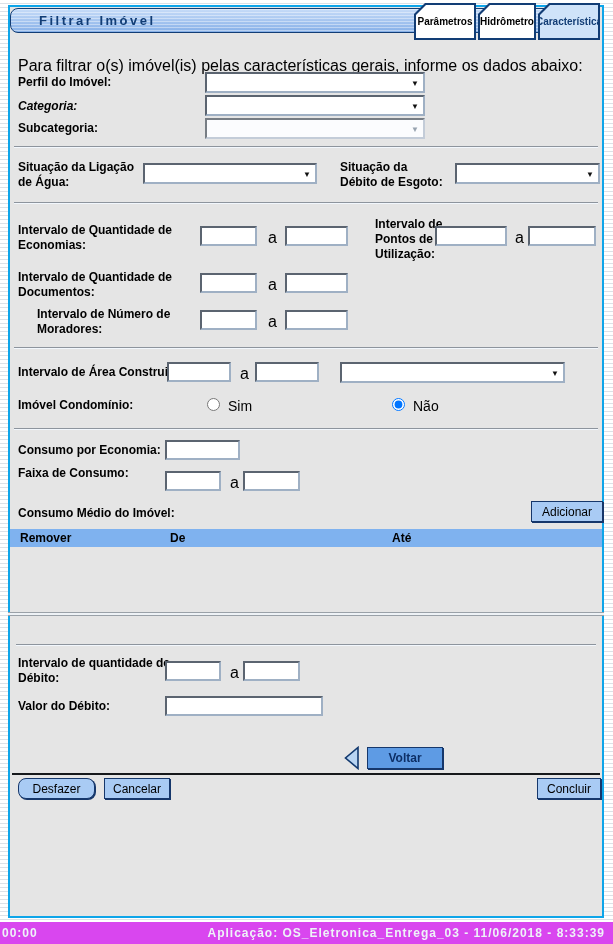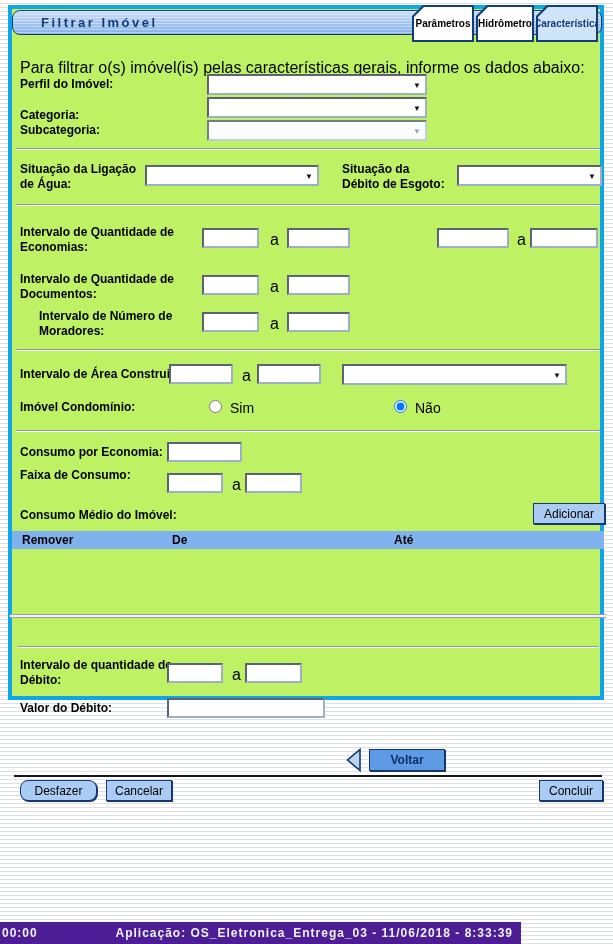--- a/index.html
+++ b/index.html
@@ -4,22 +4,22 @@
 <style>
   * { box-sizing: border-box; }
   html,body { margin:0; padding:0; }
   body {
     width:613px; height:944px; position:relative; overflow:hidden;
     font-family:"Liberation Sans", sans-serif;
     background: repeating-linear-gradient(180deg, #ffffff 0px, #ffffff 3px, #dce1e7 3px, #dce1e7 4px);
   }
   .abs { position:absolute; }
   .panel {
-    position:absolute; left:8px; top:5px; width:596px; height:695px;
-    background:#bef264; border:4px solid #0ea5e9;
+    position:absolute; left:8px; top:5px; width:596px; height:913px;
+    background:#e5e5e5; border:2px solid #0ea5e9;
   }
   .titlebar {
     left:0; top:1px; width:590px; height:25px;
     border:1px solid #123d75; border-radius:8px;
     background:
       repeating-linear-gradient(180deg, rgba(255,255,255,.40) 0px, rgba(255,255,255,.40) 1px, rgba(255,255,255,0) 1px, rgba(255,255,255,0) 3px),
       linear-gradient(180deg,#c7dcf8,#86b0e8);
   }
   .titlebar-text {
     display:block; margin-left:28px; line-height:23px;
@@ -50,21 +50,21 @@
     position:absolute; background:#a9cbf4; border:1px solid #16376b; box-shadow:1px 1px 0 #16376b;
     font-family:inherit; font-size:12px; color:#000; height:21px; line-height:18px;
     text-align:center; padding:0; cursor:pointer;
   }
   .btn-voltar { background:#5e9be4; color:#0d2f66; font-weight:bold; height:22px; line-height:20px; }
   .thead { position:absolute; left:0; width:592px; height:18px; background:#7fb2ef;padding-left:35px; }
   .thead span { position:absolute; top:2px; font-size:12px; font-weight:bold; color:#000; }
   .radio { position:absolute; width:13px; height:13px; margin:0; }
   .radio-text { position:absolute; font-size:14px; color:#000; }
   .statusbar {
-    position:absolute; left:0; bottom:0; width:521px; height:22px; background:#4c1d95;
+    position:absolute; left:0; bottom:0; width:613px; height:22px; background:#d946ef;
   }
   .statusbar span { position:absolute; top:4px; font-size:12px; font-weight:bold; color:#eef3f8; letter-spacing:1px; white-space:nowrap; }
 </style>
 </head>
 <body>
 
 <div class="panel">
 
   <div class="abs titlebar">
     <span class="titlebar-text">Filtrar Imóvel</span>
@@ -82,21 +82,21 @@
     </div>
   </div>
 
   <div class="abs txt" style="left:8px; top:50px;">Para filtrar o(s) imóvel(is) pelas características gerais, informe os dados abaixo:</div>
 
   <div class="abs lbl" style="left:8px; top:68px;">Perfil do Imóvel:</div>
   <div class="select" style="left:195px; top:65px; width:220px;">
     <span class="arr">▼</span>
   </div>
 
-  <div class="abs lbl" style="left:8px; top:99px;">Categoria:</div>
+  <div class="abs lbl" style="left:8px; top:92px;font-style:italic;">Categoria:</div>
   <div class="select" style="left:195px; top:88px; width:220px;">
     <span class="arr">▼</span>
   </div>
 
   <div class="abs lbl" style="left:8px; top:114px;">Subcategoria:</div>
   <div class="select disabled" style="left:195px; top:111px; width:220px;">
     <span class="arr">▼</span>
   </div>
 
   <div class="hr" style="top:139px;"></div>
@@ -110,20 +110,21 @@
     <span class="arr">▼</span>
   </div>
 
   <div class="hr" style="top:195px;"></div>
 
   <div class="abs lbl" style="left:8px; top:216px; width:185px;">Intervalo de Quantidade de Economias:</div>
   <input class="inp" style="left: 190px; top: 219px; width: 57px;">
   <span class="abs txt" style="left:258px; top:222px;">a</span>
   <input class="inp" style="left: 275px; top: 219px; width: 63px;">
 
+  <div class="abs lbl" style="left:365px; top:210px; width:92px;">Intervalo de Pontos de Utilização:</div>
   <input class="inp" style="left: 425px; top: 219px; width: 72px;">
   <span class="abs txt" style="left:505px; top:222px;">a</span>
   <input class="inp" style="left: 518px; top: 219px; width: 68px;">
 
   <div class="abs lbl" style="left:8px; top:263px; width:185px;">Intervalo de Quantidade de Documentos:</div>
   <input class="inp" style="left: 190px; top: 266px; width: 57px;">
   <span class="abs txt" style="left:258px; top:269px;">a</span>
   <input class="inp" style="left: 275px; top: 266px; width: 63px;">
 
   <div class="abs lbl" style="left:8px; top:300px; width:185px;margin-left:19px;">Intervalo de Número de Moradores:</div>

